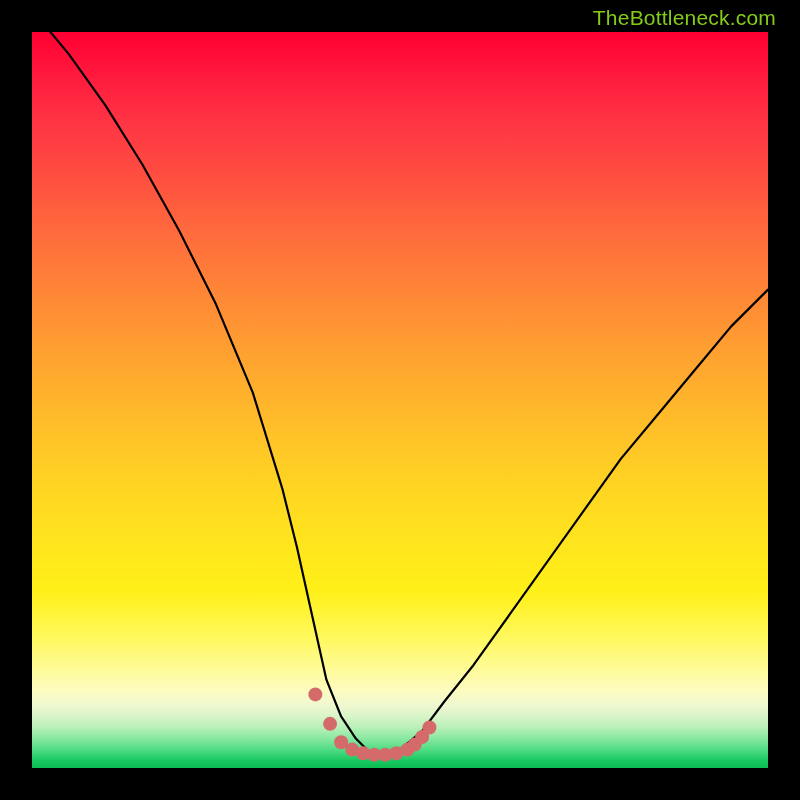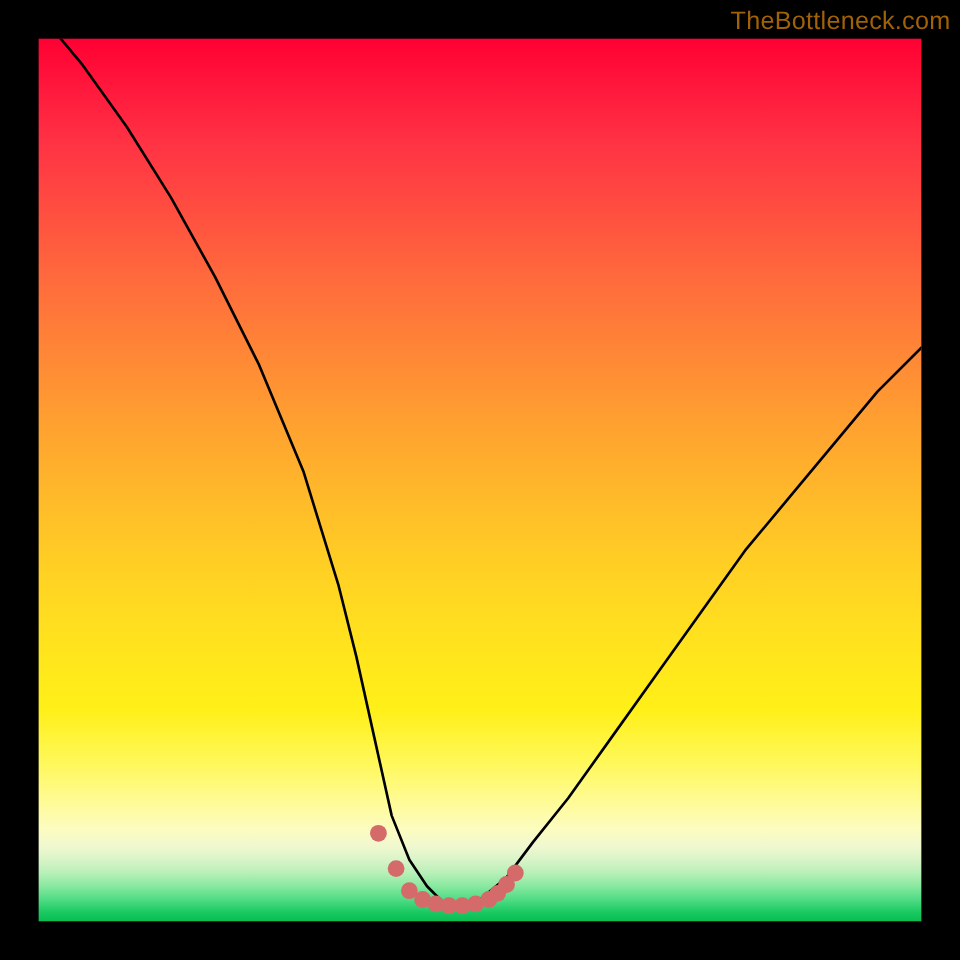--- a/index.html
+++ b/index.html
@@ -56,24 +56,24 @@
   }
   svg.curve {
     position: absolute;
     left: 0; top: 0;
     width: 100%;
     height: 100%;
   }
   .watermark {
     position: absolute;
     top: 6px;
-    right: 8px;
+    right: 24px;
     font-family: Arial, Helvetica, sans-serif;
     font-size: 21px;
-    color: #a16207;
+    color: #84cc16;
     letter-spacing: 0.2px;
     user-select: none;
   }
 </style>
 </head>
 <body>
 
 <div class="frame">
   <div class="plot">
     <div class="gradient"></div>

